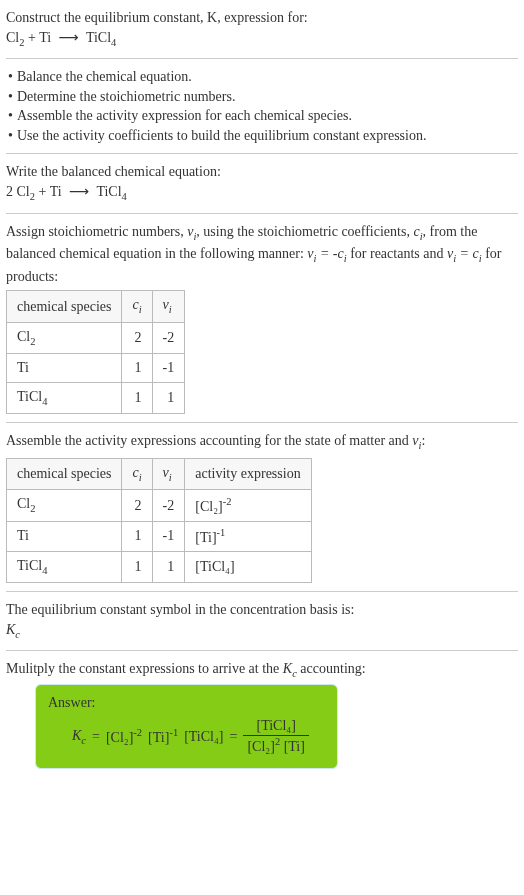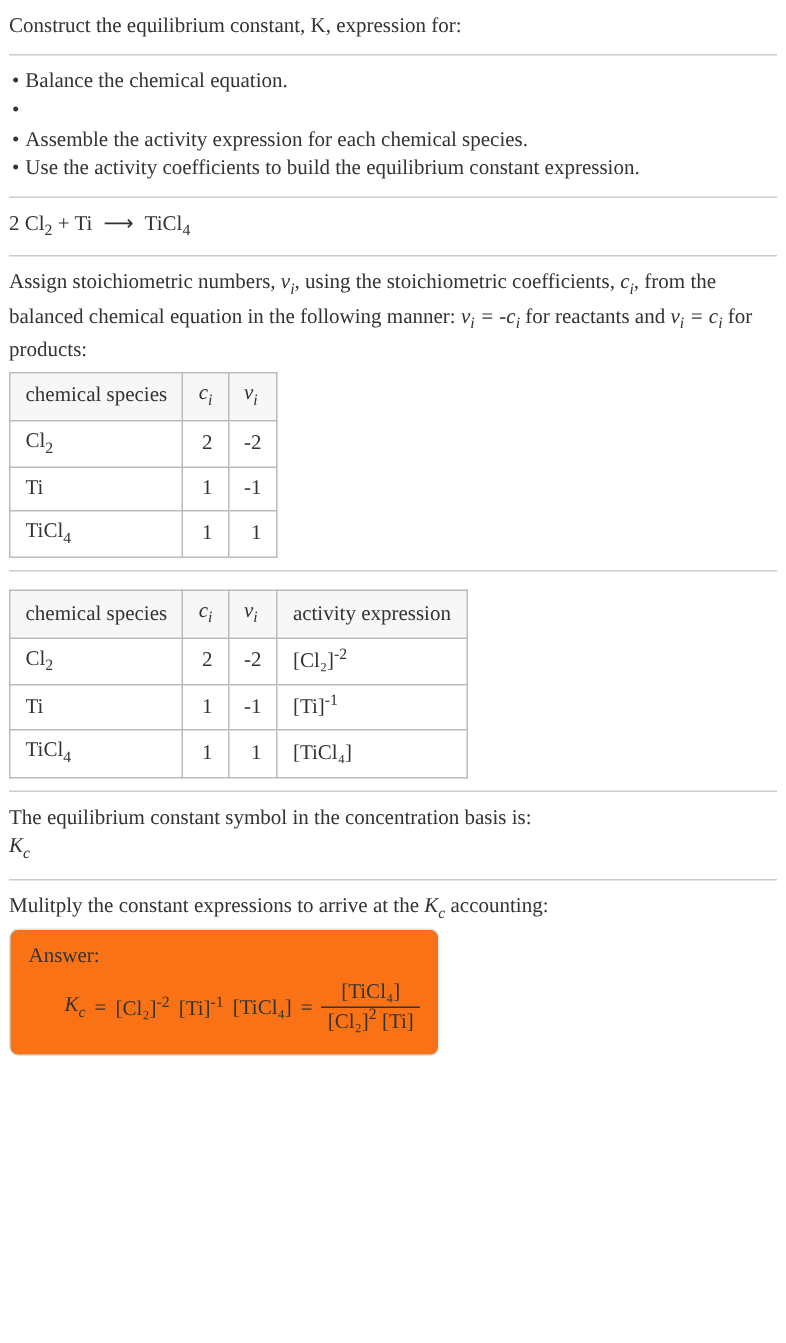--- a/index.html
+++ b/index.html
@@ -36,26 +36,27 @@
   border: 1px solid #bbb;
   padding: 4px 10px;
   text-align: left;
   font-weight: normal;
   font-size: 14px;
 }
 table.data th { background: #f7f7f7; }
 table.data td.num { text-align: right; }
 
 .answer-box {
-  background: #f97316;
+  background: #84cc16;
   border: 1px solid #cde8f2;
   border-radius: 6px;
-  padding: 8px 12px 12px 12px;
+  padding: 8px 28px 12px 12px;
   display: inline-block;
   margin-top: 2px;
+  margin-left: 29px;
 }
 .answer-label { margin-bottom: 6px; }
 .kc-line { display: flex; align-items: center; gap: 6px; padding-left: 24px; }
 .frac {
   display: inline-flex;
   flex-direction: column;
   align-items: center;
   vertical-align: middle;
 }
 .frac .num, .frac .den {
@@ -68,45 +69,50 @@
 }
 .nowrap { white-space: nowrap; }
 </style>
 </head>
 <body>
 
 <div class="section">
   <div>
     <span>Construct the equilibrium constant, K, expression for:</span>
   </div>
+  <div class="eq">
+    Cl<sub>2</sub> + Ti <span class="arrow">⟶</span> TiCl<sub>4</sub>
+  </div>
 </div>
 <hr class="sep">
 
 <div class="section">
   <div class="plan-list">
     <div class="plan-item">
         <span class="plan-bullet">•</span>
         <span>Balance the chemical equation.</span>
       </div>
     <div class="plan-item">
         <span class="plan-bullet">•</span>
+        <span>Determine the stoichiometric numbers.</span>
       </div>
     <div class="plan-item">
         <span class="plan-bullet">•</span>
         <span>Assemble the activity expression for each chemical species.</span>
       </div>
     <div class="plan-item">
         <span class="plan-bullet">•</span>
         <span>Use the activity coefficients to build the equilibrium constant expression.</span>
       </div>
   </div>
 </div>
 <hr class="sep">
 
 <div class="section">
+  <div>Write the balanced chemical equation:</div>
   <div class="eq">
     2 Cl<sub>2</sub> + Ti <span class="arrow">⟶</span> TiCl<sub>4</sub>
   </div>
 </div>
 <hr class="sep">
 
 <div class="section">
   <div>
     <span>Assign stoichiometric numbers, </span><span class="italic nowrap">ν<sub>i</sub></span><span>, using the stoichiometric coefficients, </span><span class="italic nowrap">c<sub>i</sub></span><span>, from the balanced chemical equation in the following manner: </span><span class="italic nowrap">ν<sub>i</sub> = -c<sub>i</sub></span><span> for reactants and </span><span class="italic nowrap">ν<sub>i</sub> = c<sub>i</sub></span><span> for products:</span>
   </div>
@@ -131,20 +137,23 @@
       <td>TiCl<sub>4</sub></td>
       <td class="num">1</td>
       <td class="num">1</td>
     </tr>
   </tbody>
     </table>
 </div>
 <hr class="sep">
 
 <div class="section">
+  <div>
+    <span>Assemble the activity expressions accounting for the state of matter and </span><span class="italic nowrap">ν<sub>i</sub></span><span>:</span>
+  </div>
   <table class="data">
     <tbody>
         <tr>
       <th>chemical species</th>
       <th><span class="italic">c<sub>i</sub></span></th>
       <th><span class="italic">ν<sub>i</sub></span></th>
       <th>activity expression</th>
     </tr>
     <tr>
       <td>Cl<sub>2</sub></td>

